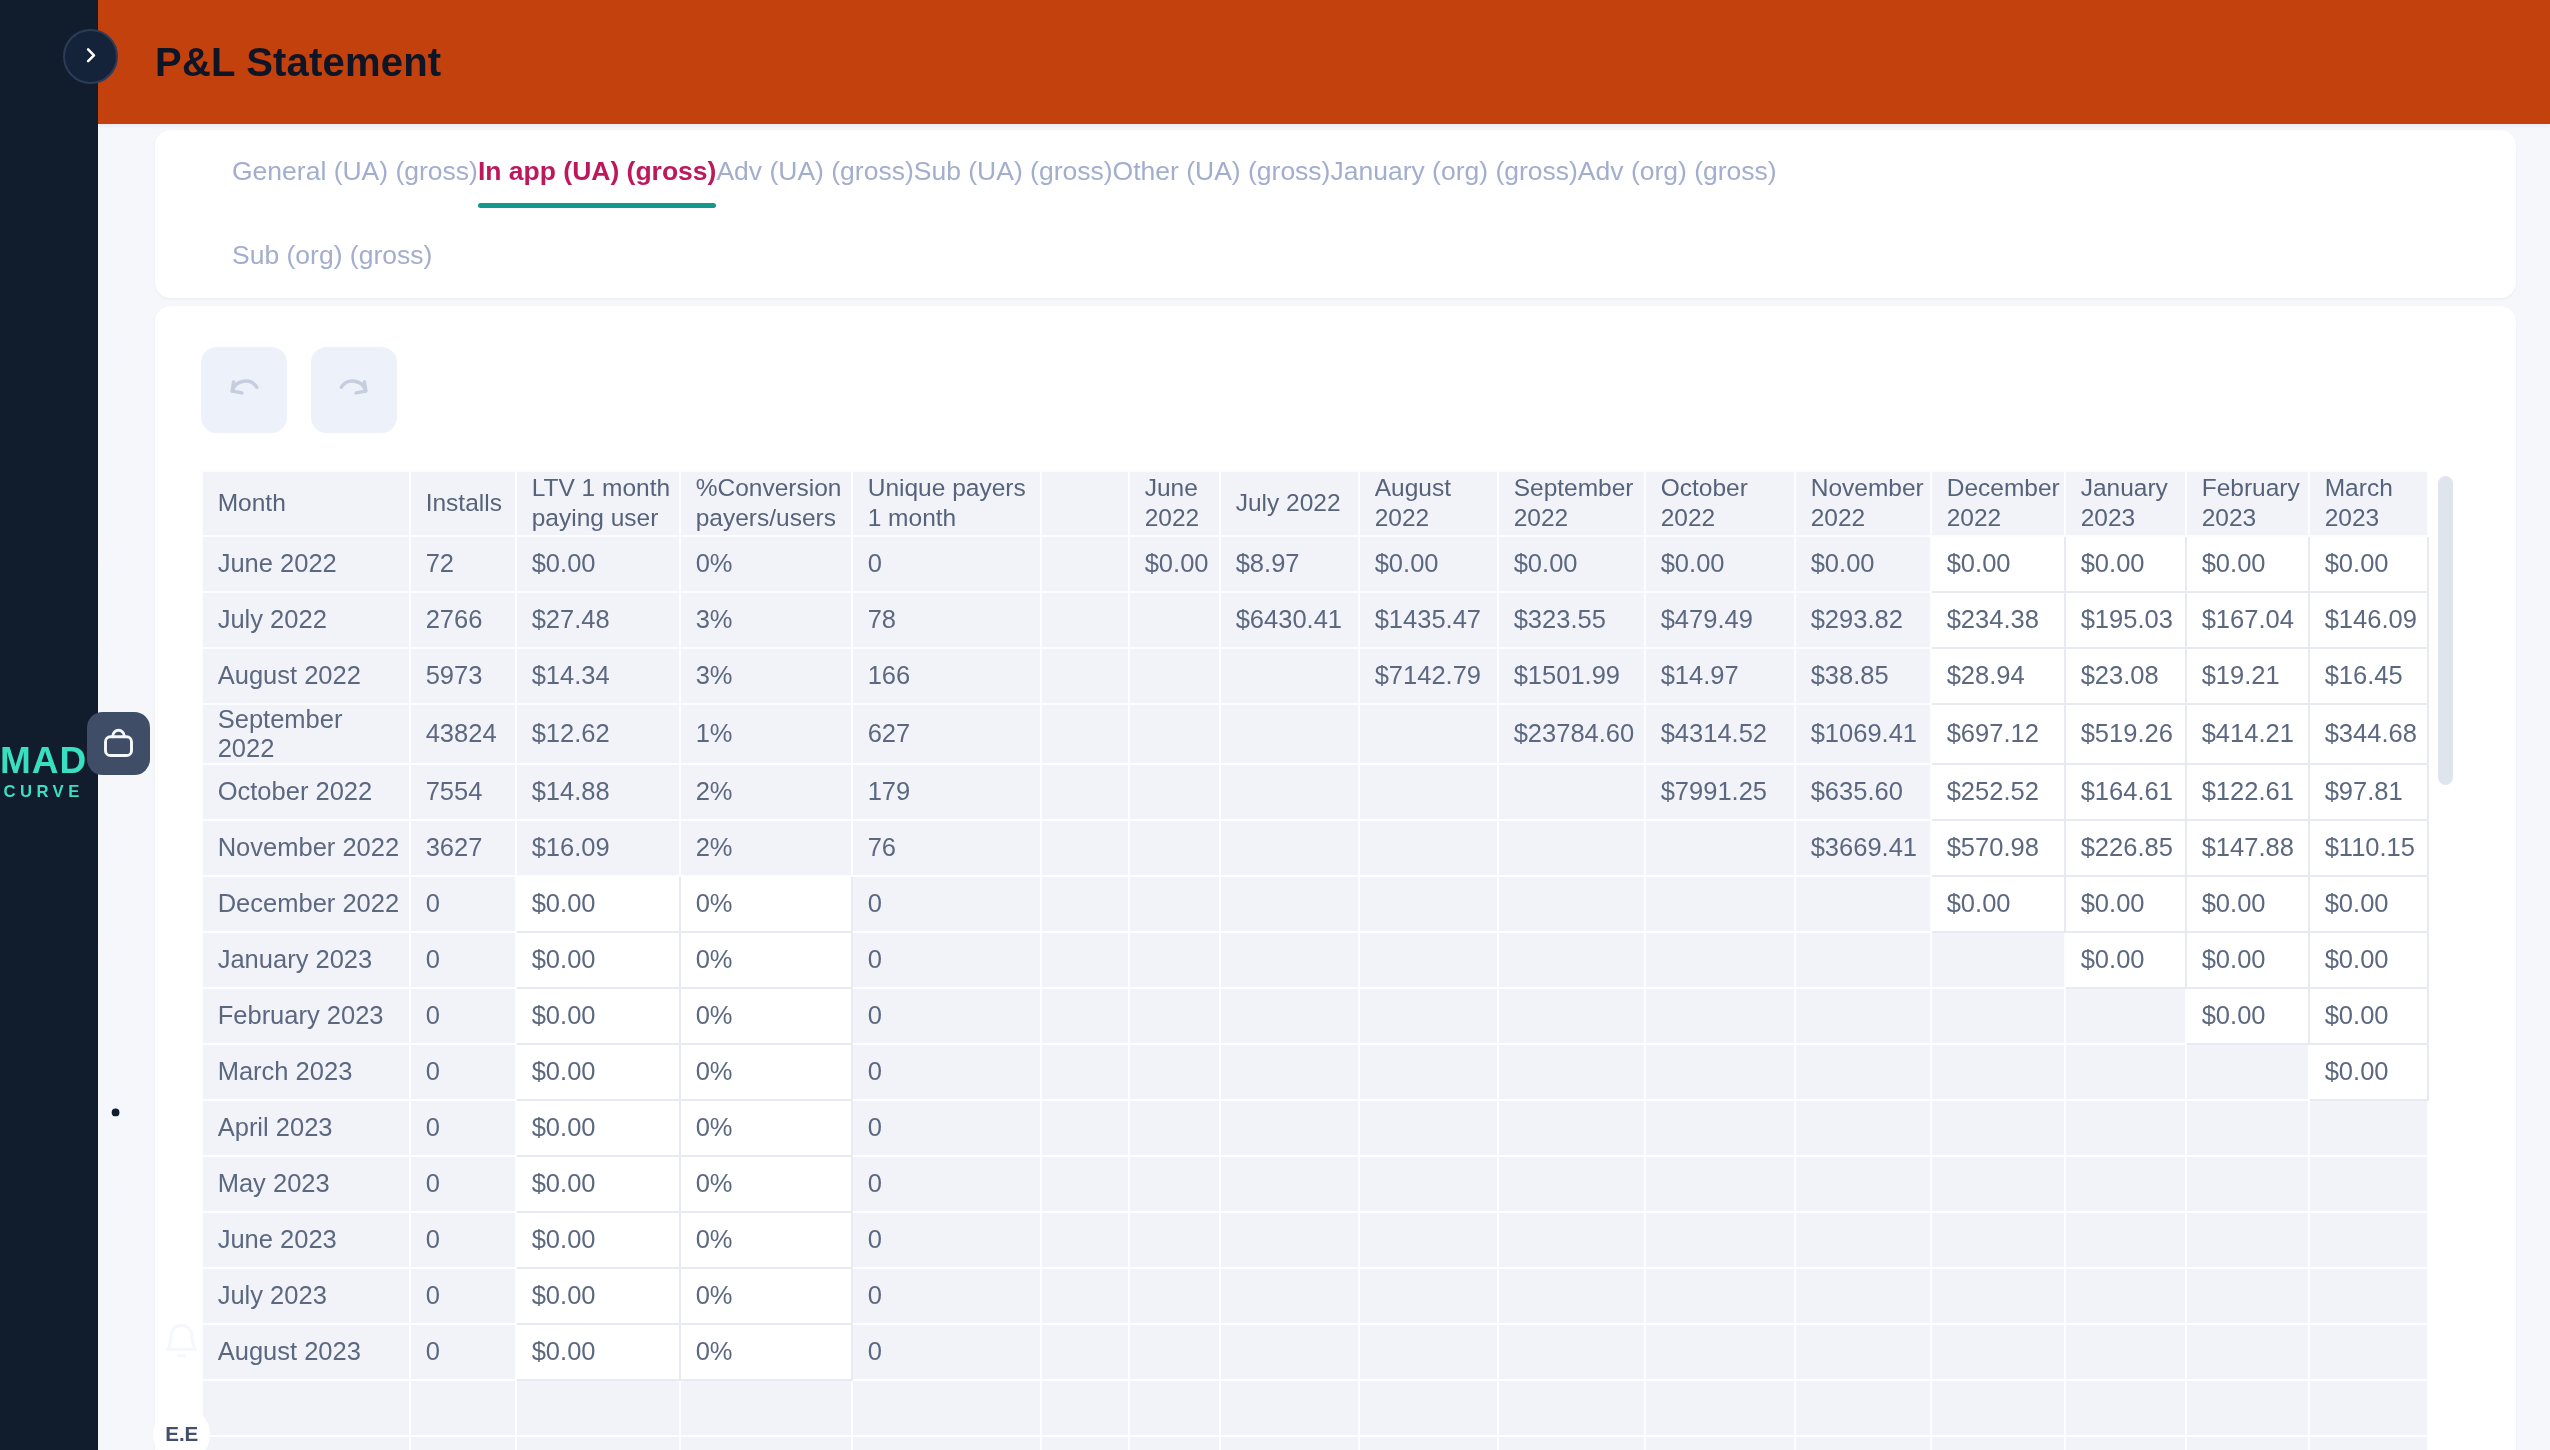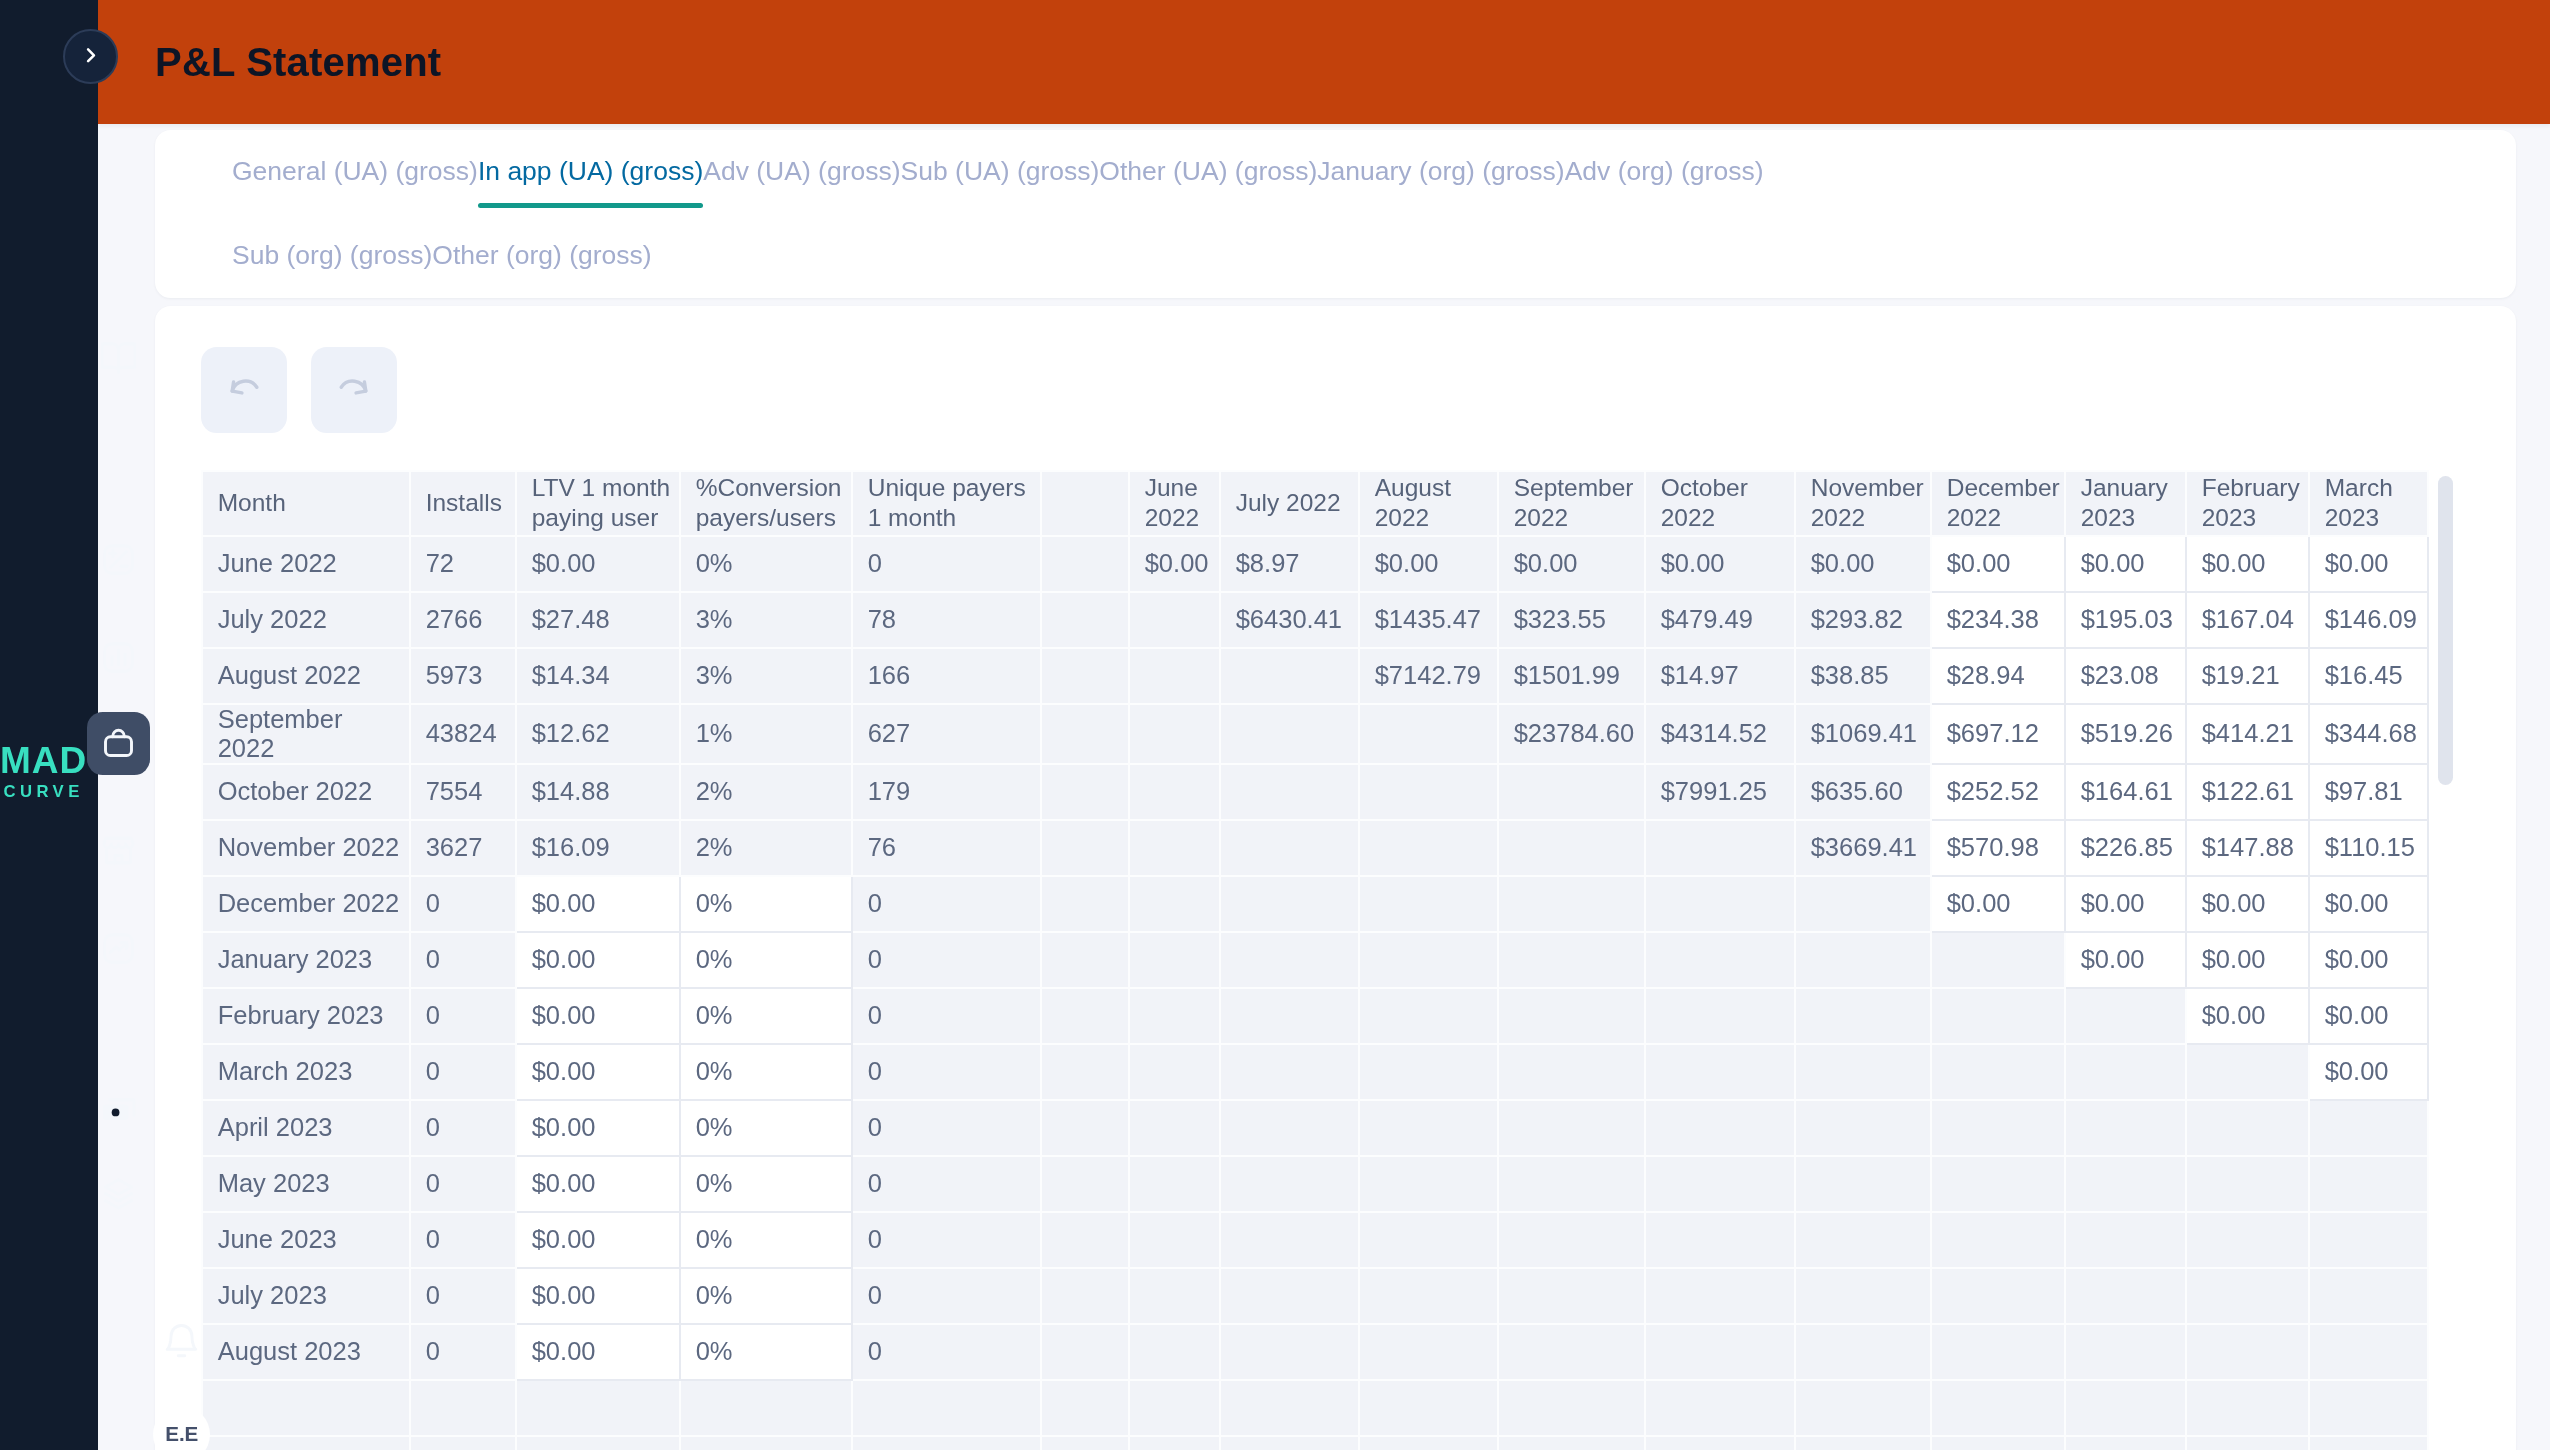--- a/index.html
+++ b/index.html
@@ -46,21 +46,21 @@
             padding-left: 57px; box-shadow: 0 2px 3.9px rgba(20,30,55,0.06); position: relative; z-index: 2; }
   .page-title { font-size: 40px; font-weight: 700; color: #0d1526; letter-spacing: 0.2px; }
   .content { flex: 1; padding: 5.9px 34px 0 57px; display: flex; flex-direction: column; min-height: 0; }
 
   
   .tabs-card { background: #fff; border-radius: 15.7px; box-shadow: 0 1px 2.9px rgba(20,30,55,0.05);
                padding-left: 77px; }
   .tabs-row { display: flex; height: 84px; align-items: stretch; }
   .tab { background: none; border: none; cursor: pointer; font-family: inherit;
          font-size: 26.5px; color: #a3adce; display: flex; align-items: center; position: relative; }
-  .tab.active { color: #0369a1; font-weight: 400; }
+  .tab.active { color: #be185d; font-weight: 700; }
   .tab.active::after { content: ""; position: absolute; left: 0; right: 0; bottom: 5.9px;
                        height: 4.9px; border-radius: 2.9px; background: #12998b; }
 
   
   .table-card { background: #fff; border-radius: 15.7px 15.7px 0 0; box-shadow: 0 1px 2.9px rgba(20,30,55,0.05);
                 margin-top: 7.8px; flex: 1; padding: 41px 0 0 46px; position: relative; overflow: hidden; }
   .toolbar { display: flex; gap: 23.5px; }
   .tool-btn { width: 86px; height: 86px; border-radius: 15.7px; border: none; background: #edf1f9;
               color: #c5cdde; display: flex; align-items: center; justify-content: center; cursor: pointer; }
   .tool-btn svg { width: 41px; height: 41px; }
@@ -176,21 +176,20 @@
             <button class="tab">General (UA) (gross)</button>
             <button class="tab active">In app (UA) (gross)</button>
             <button class="tab">Adv (UA) (gross)</button>
             <button class="tab">Sub (UA) (gross)</button>
             <button class="tab">Other (UA) (gross)</button>
             <button class="tab">January (org) (gross)</button>
             <button class="tab">Adv (org) (gross)</button>
           </div>
         <div class="tabs-row" id="tabs-row2">
             <button class="tab">Sub (org) (gross)</button>
-            <button class="tab">Other (org) (gross)</button>
           </div>
       </div>
 
       <div class="table-card">
         <div class="toolbar">
           <button class="tool-btn">
             <span>
               <svg viewBox="0 0 24 24" fill="none" stroke="currentColor" stroke-width="2" stroke-linecap="round" stroke-linejoin="round">
                   <path d="M4.8 13.5a8 8 0 0 1 14.4-2.2"></path>
                   <polyline points="5.6 8.2 4.8 13.5 10.5 14.6"></polyline>

